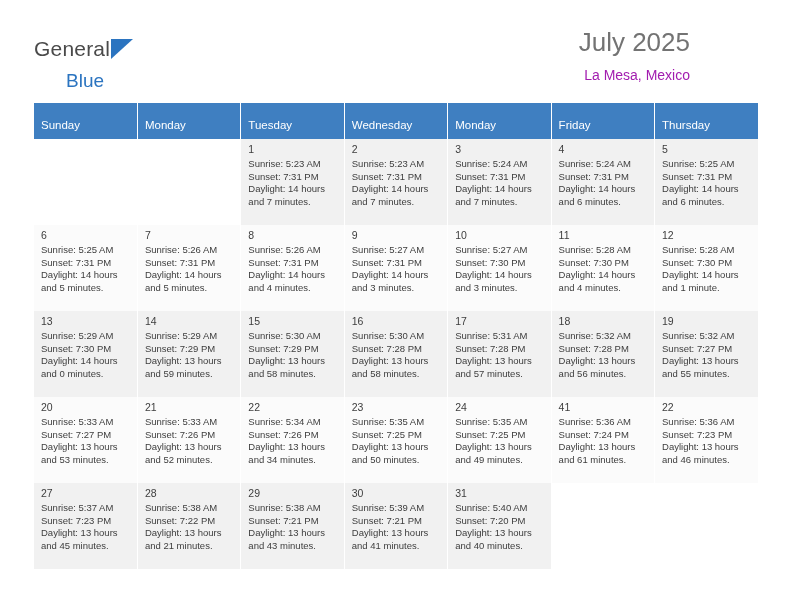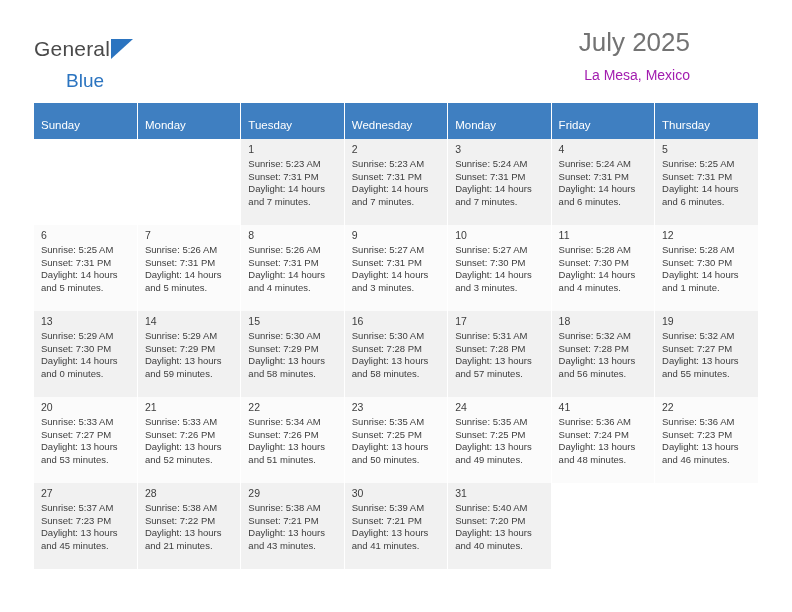--- a/index.html
+++ b/index.html
@@ -335,21 +335,21 @@
               <div>Daylight: 13 hours</div>
               <div>and 52 minutes.</div>
             </div>
           </td>
           <td>
             <span class="daynum">22</span>
             <div class="info">
               <div>Sunrise: 5:34 AM</div>
               <div>Sunset: 7:26 PM</div>
               <div>Daylight: 13 hours</div>
-              <div>and 51 minutes.</div>
+              <div>and 34 minutes.</div>
             </div>
           </td>
           <td>
             <span class="daynum">23</span>
             <div class="info">
               <div>Sunrise: 5:35 AM</div>
               <div>Sunset: 7:25 PM</div>
               <div>Daylight: 13 hours</div>
               <div>and 50 minutes.</div>
             </div>
@@ -362,21 +362,21 @@
               <div>Daylight: 13 hours</div>
               <div>and 49 minutes.</div>
             </div>
           </td>
           <td>
             <span class="daynum">41</span>
             <div class="info">
               <div>Sunrise: 5:36 AM</div>
               <div>Sunset: 7:24 PM</div>
               <div>Daylight: 13 hours</div>
-              <div>and 48 minutes.</div>
+              <div>and 61 minutes.</div>
             </div>
           </td>
           <td>
             <span class="daynum">22</span>
             <div class="info">
               <div>Sunrise: 5:36 AM</div>
               <div>Sunset: 7:23 PM</div>
               <div>Daylight: 13 hours</div>
               <div>and 46 minutes.</div>
             </div>

